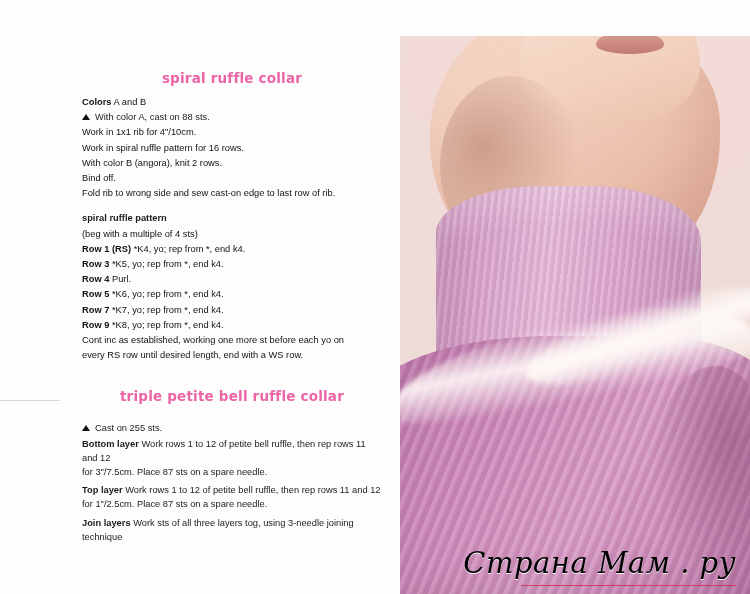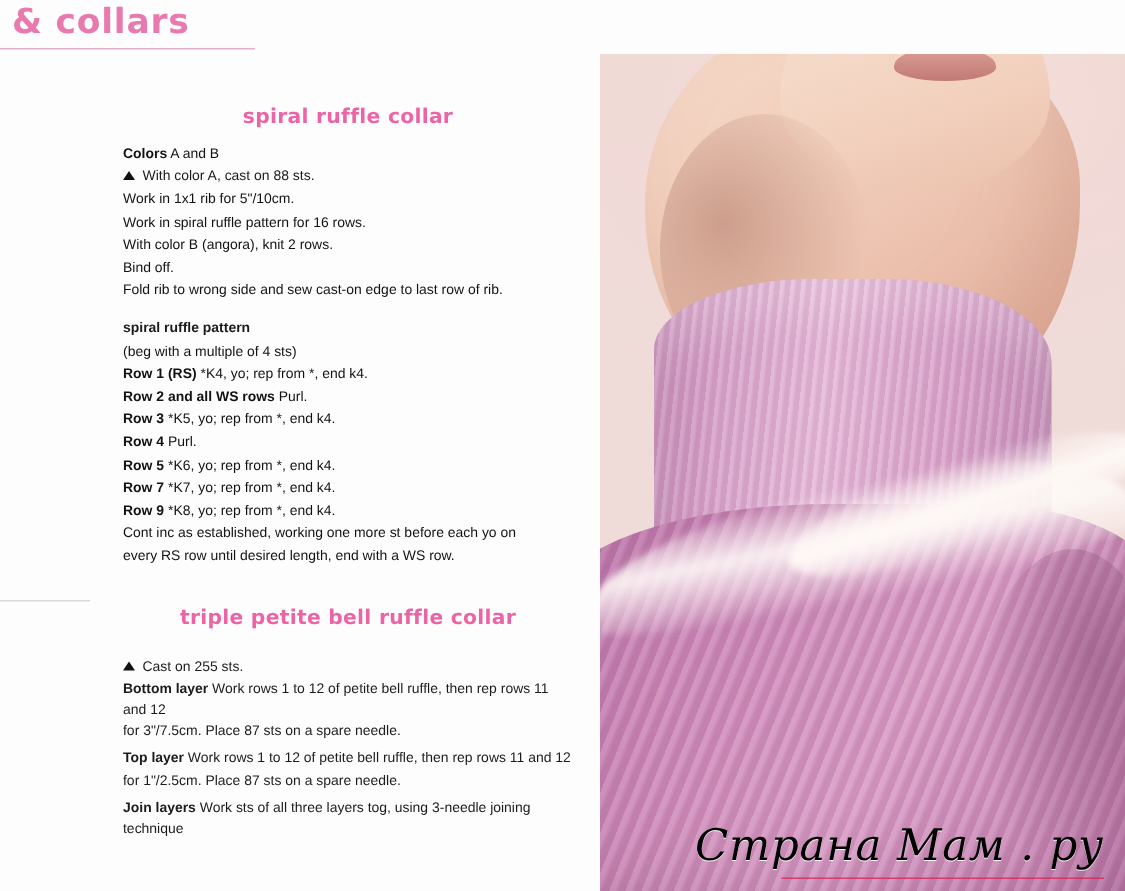--- a/index.html
+++ b/index.html
@@ -269,24 +269,20 @@
     height: 1px;
     background: #d3285a;
     opacity: .8;
   }
 </style>
 </head>
 <body>
 
 <div class="page">
 
-  <div class="page-header">
-    <div class="header-title">&amp; collars</div>
-    <div class="header-rule"></div>
-  </div>
 
   <div class="photo">
     <div class="photo-bg"></div>
     <div class="skin"></div>
     <div class="chin"></div>
     <div class="lips"></div>
     <div class="shadow-neck"></div>
     <div class="collar">
       <div class="rib"></div>
     </div>
@@ -304,31 +300,30 @@
     <div>
       <div class="section-title">spiral ruffle collar</div>
 
       <p class="line"><b>Colors</b><span> A and B</span></p>
 
       <p class="bullet-line">
         <span class="tri"></span>
         <span>With color A, cast on 88 sts.</span>
       </p>
 
-      <p class="line">Work in 1x1 rib for 5"/10cm.</p>
+      <p class="line">Work in 1x1 rib for 4"/10cm.</p>
       <p class="line">Work in spiral ruffle pattern for 16 rows.</p>
       <p class="line">With color B (angora), knit 2 rows.</p>
       <p class="line">Bind off.</p>
       <p class="line">Fold rib to wrong side and sew cast-on edge to last row of rib.</p>
 
       <div class="sub-head">spiral ruffle pattern</div>
       <p class="line">(beg with a multiple of 4 sts)</p>
 
       <p class="line"><b>Row 1 (RS)</b><span> *K4, yo; rep from *, end k4.</span></p>
-      <p class="line"><b>Row 2 and all WS rows</b><span> Purl.</span></p>
       <p class="line"><b>Row 3</b><span> *K5, yo; rep from *, end k4.</span></p>
       <p class="line"><b>Row 4</b><span> Purl.</span></p>
       <p class="line"><b>Row 5</b><span> *K6, yo; rep from *, end k4.</span></p>
       <p class="line"><b>Row 7</b><span> *K7, yo; rep from *, end k4.</span></p>
       <p class="line"><b>Row 9</b><span> *K8, yo; rep from *, end k4.</span></p>
 
       <p class="line">Cont inc as established, working one more st before each yo on</p>
       <p class="line">every RS row until desired length, end with a WS row.</p>
     </div>
 

